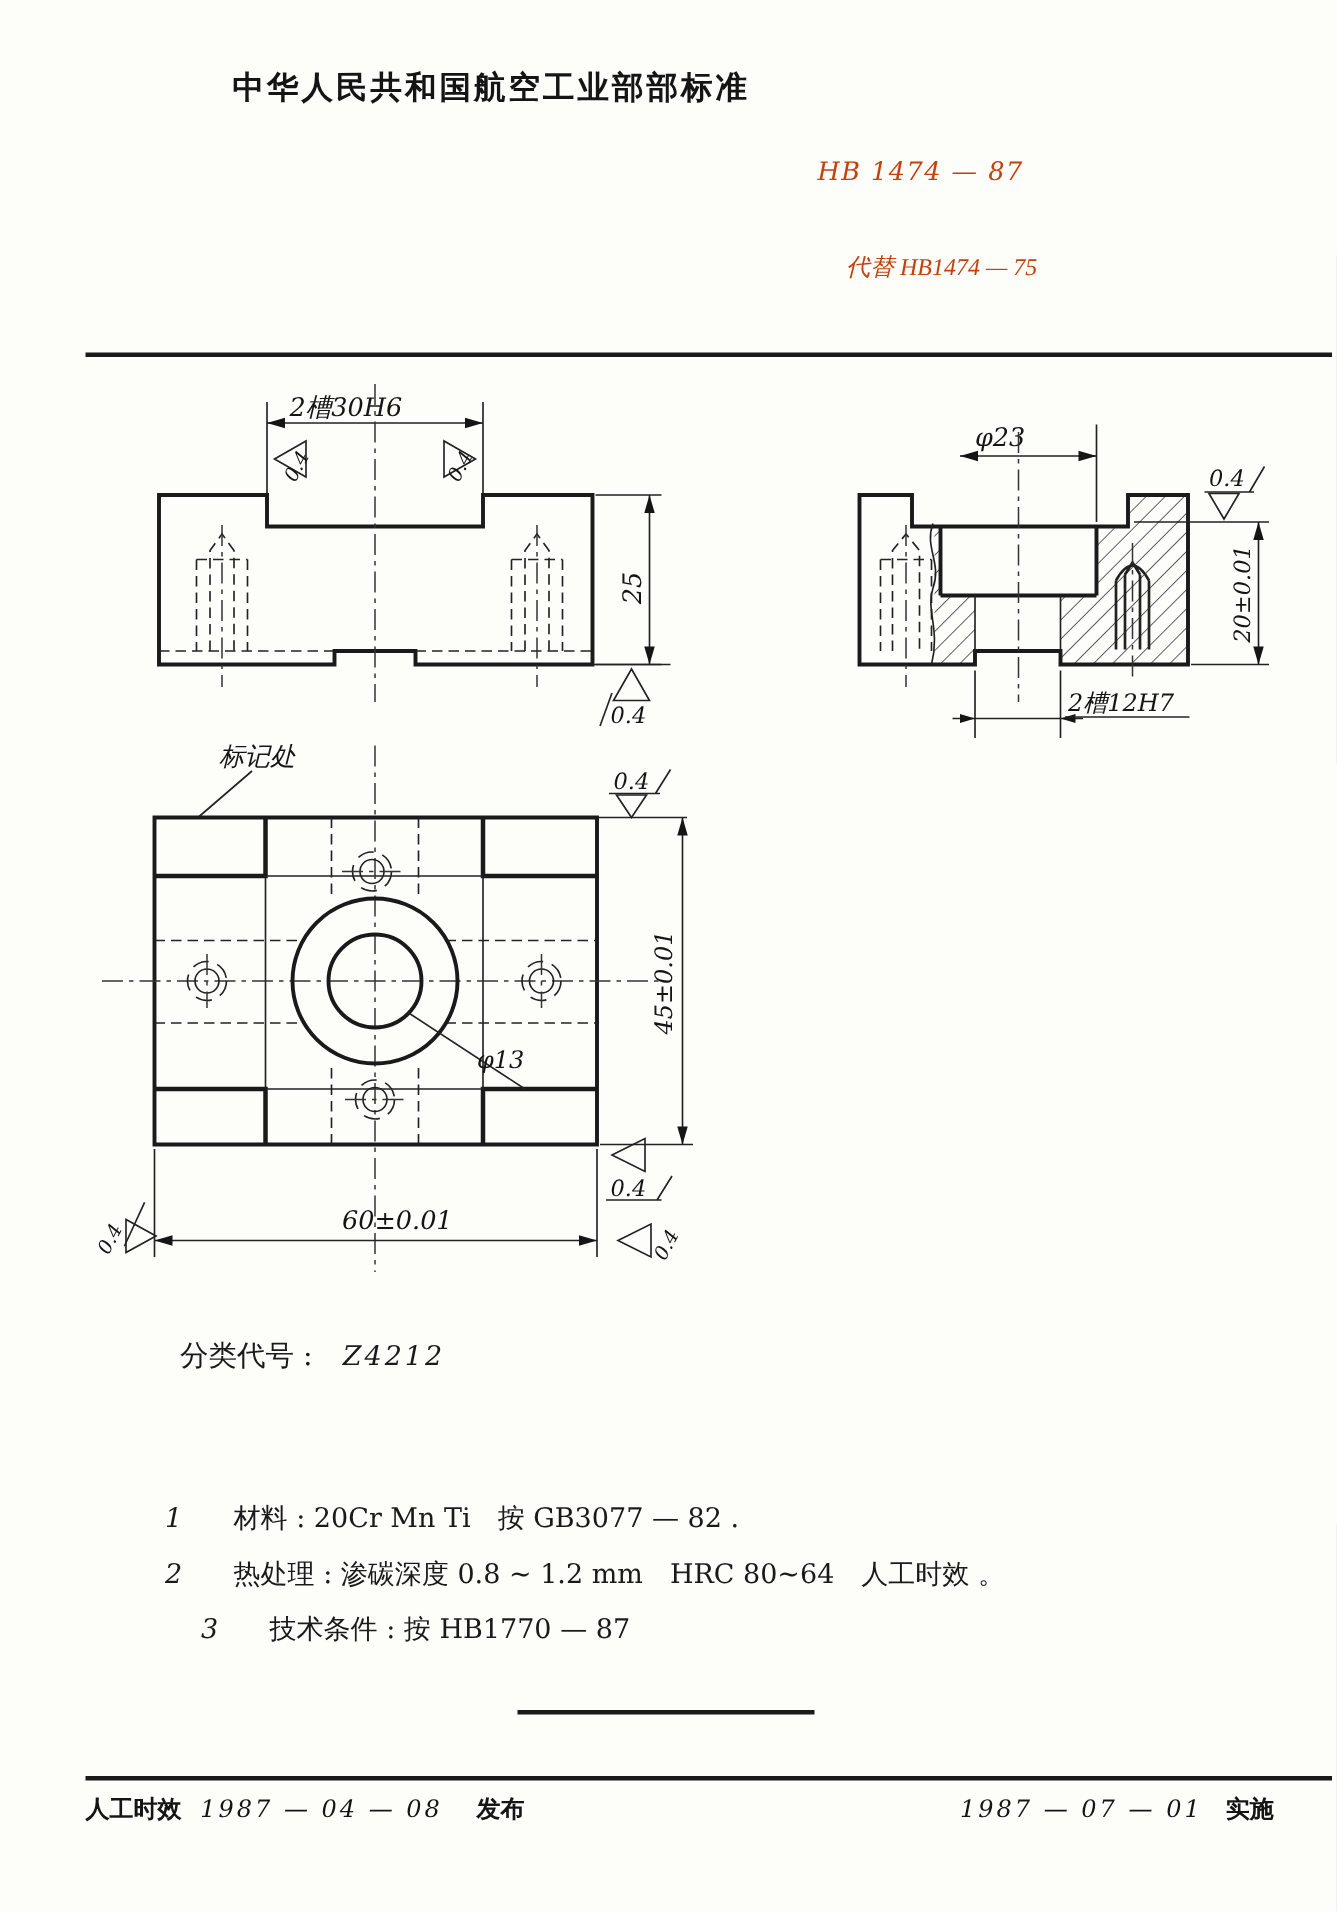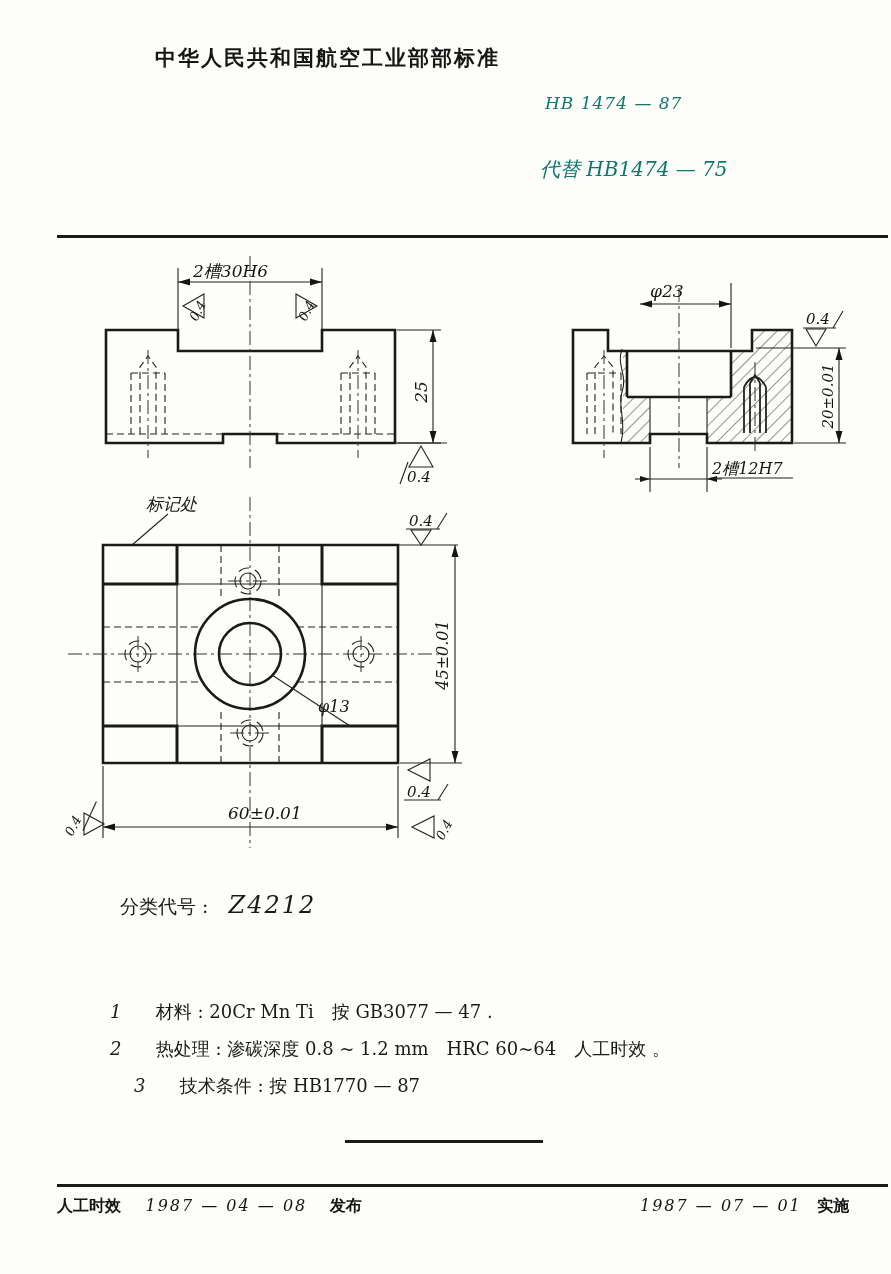--- a/index.html
+++ b/index.html
@@ -1,27 +1,27 @@
 <!DOCTYPE html>
 <html><head>
 <meta charset="utf-8">
 <style>
   html,body{margin:0;padding:0;background:#e8e8e8;}
   #page{position:relative;width:891px;height:1274px;background:#fdfdfa;color:#111;
         font-family:"Liberation Sans",sans-serif;overflow:hidden;}
   .abs{position:absolute;}
   .print{font-family:"Liberation Sans",sans-serif;font-weight:bold;color:#151515;}
-  .hand{font-family:"DejaVu Serif",serif;font-style:italic;color:#0f766e;}
+  .hand{font-family:"DejaVu Serif",serif;font-style:italic;color:#c2410c;margin-top:12px;}
   .rule{position:absolute;background:#1a1a1a;}
   #hdr-authority{left:155px;top:44px;font-size:21px;letter-spacing:2px;}
   #std-no{left:545px;top:93px;font-size:17px;letter-spacing:1px;}
   #doc-title{left:160px;top:131px;font-size:24px;letter-spacing:17px;font-family:"DejaVu Serif",serif;color:#222;}
-  #replaces{left:540px;top:156px;font-size:20px;}
+  #replaces{left:564px;top:156px;font-size:16px;font-family:Liberation Serif, serif;}
   .code-line{font-size:19px;color:#1a1a1a;font-family:"DejaVu Serif",serif;}
-  .code-val{font-family:"DejaVu Serif",serif;font-style:italic;font-size:24px;letter-spacing:2px;}
+  .code-val{font-family:"DejaVu Serif",serif;font-style:italic;font-size:18px;letter-spacing:2px;}
   .note-row{position:absolute;left:110px;font-size:18px;font-family:"DejaVu Serif",serif;color:#1a1a1a;}
   .note-no{display:inline-block;width:40px;font-style:italic;}
   svg{position:absolute;overflow:visible;}
   svg text{font-family:"DejaVu Serif",serif;font-style:italic;fill:#151515;}
   .thick{stroke:#1a1a1a;stroke-width:2.6;fill:none;}
   .vthick{stroke:#1a1a1a;stroke-width:3;fill:none;}
   .thin{stroke:#222;stroke-width:1.1;fill:none;}
   .dash{stroke:#222;stroke-width:1.1;fill:none;stroke-dasharray:7 4;}
   .cline{stroke:#333;stroke-width:1;fill:none;stroke-dasharray:14 4 3 4;}
   .arr{fill:#151515;stroke:none;}
@@ -204,37 +204,37 @@
     </g>
   </svg>
 
   <div class="abs code-line" style="left:120px;top:891px;">
     <span>分类代号 :</span>
     <span class="code-val" style="margin-left:14px;">Z4212</span>
   </div>
 
   <div class="note-row" style="top:1000px;">
     <span class="note-no">1</span>
-    <span>材料 : 20Cr Mn Ti　按 GB3077 — 47 .</span>
+    <span>材料 : 20Cr Mn Ti　按 GB3077 — 82 .</span>
   </div>
   <div class="note-row" style="top:1037px;">
     <span class="note-no">2</span>
-    <span>热处理 : 渗碳深度 0.8 ~ 1.2 mm　HRC 60~64　人工时效 。</span>
+    <span>热处理 : 渗碳深度 0.8 ~ 1.2 mm　HRC 80~64　人工时效 。</span>
   </div>
   <div class="note-row" style="top:1074px;margin-left:24px;">
     <span class="note-no">3</span>
     <span>技术条件 : 按 HB1770 — 87</span>
   </div>
 
   <div class="rule" style="left:345px;top:1140px;width:198px;height:3px;"></div>
   <div class="rule" style="left:57px;top:1184px;width:831px;height:3px;"></div>
 
   <div class="abs print" id="footer-left">
     <span>人工时效</span>
-    <span class="ft-date" style="margin-left:20px;">1987 — 04 — 08</span>
+    <span class="ft-date" style="margin-left:8px;">1987 — 04 — 08</span>
     <span style="margin-left:18px;">发布</span>
   </div>
   <div class="abs print" id="footer-right">
     <span class="ft-date">1987 — 07 — 01</span>
     <span style="margin-left:11px;">实施</span>
   </div>
 
 </div>
 
 </body></html>

